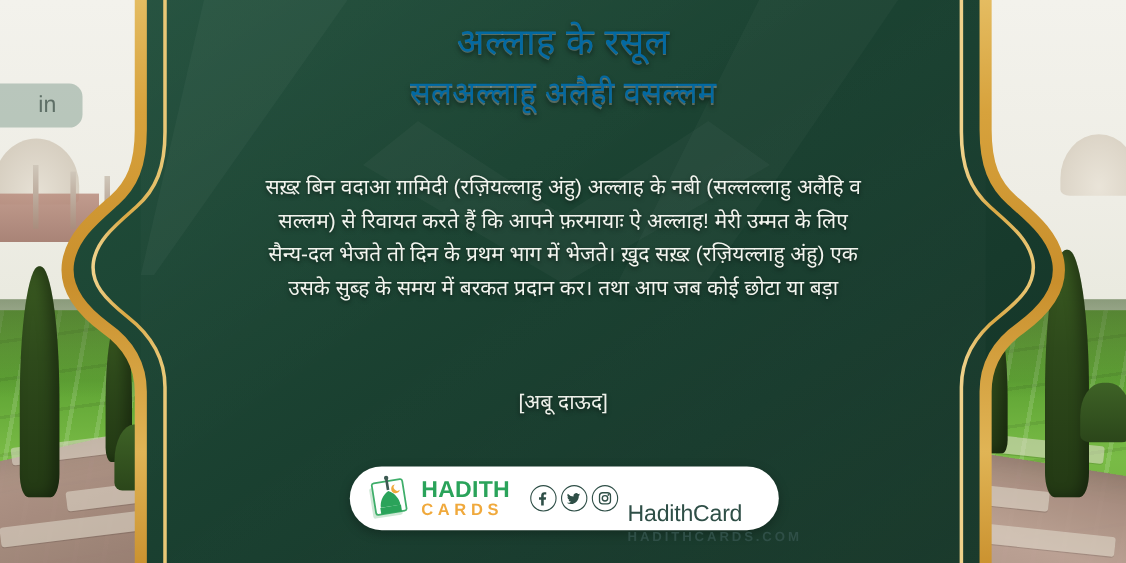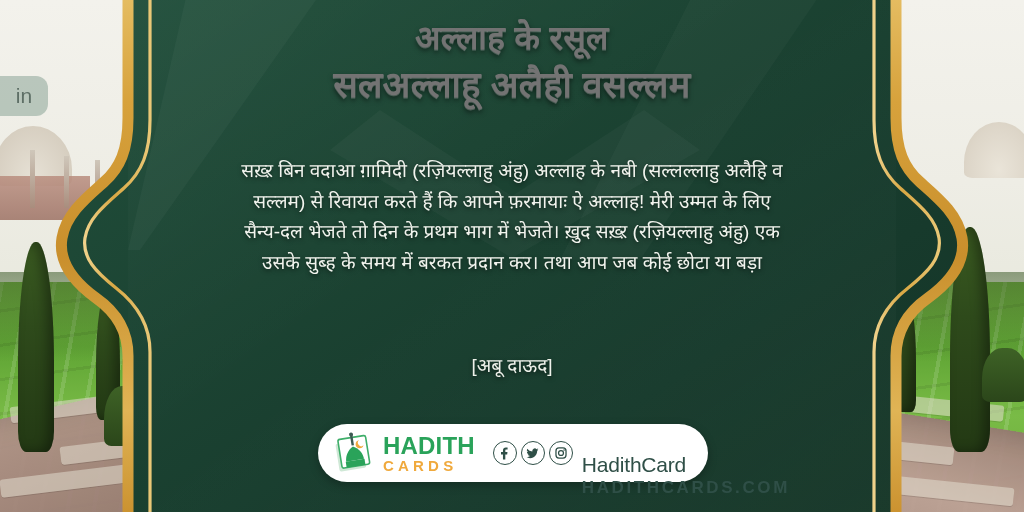--- a/index.html
+++ b/index.html
@@ -56,59 +56,59 @@
        border-radius:44% 44% 18% 18%/56% 56% 12% 12%;}
 
   
   .frame-wrap{position:absolute;inset:0;}
   .frame-svg{position:absolute;left:0;top:0;width:1024px;height:512px;}
 
   
   .content{position:absolute;left:150px;top:0;width:724px;height:512px;
            text-align:center;}
   .title{position:absolute;left:0;right:0;top:14px;
-         color:#737373;font-size:36px;line-height:47px;font-weight:700;
+         color:#0369a1;font-size:36px;line-height:47px;font-weight:400;
          letter-spacing:.3px;
          text-shadow:0 3px 5px rgba(0,0,0,.55),0 1px 0 rgba(255,255,255,.35);}
   .title .l1{display:block;font-size:33px;}
-  .title .l2{display:block;font-size:36px;}
+  .title .l2{display:block;font-size:28px;}
   .said{position:absolute;left:0;right:0;top:118px;
         color:#bcd6bb;font-size:25px;font-weight:400;
         text-shadow:0 2px 4px rgba(0,0,0,.45);}
   .body{position:absolute;left:12px;right:12px;top:156px;
         color:#f2f4ee;font-size:19px;line-height:30.5px;
         text-shadow:0 2px 4px rgba(0,0,0,.5);}
   .body p{margin:0;}
   .ref{position:absolute;left:0;right:0;top:352px;
        color:#eef1ea;font-size:19px;
        text-shadow:0 2px 4px rgba(0,0,0,.5);}
 
   
   .footer{position:absolute;left:318px;top:424px;width:390px;height:58px;
           background:#ffffff;border-radius:29px;
           box-shadow:0 3px 10px rgba(0,0,0,.28);
           display:flex;align-items:center;}
   .brandmark{display:flex;align-items:center;margin-left:16px;}
   .logo-ic{width:44px;height:42px;position:relative;flex:0 0 auto;}
   .wordmark{margin-left:5px;line-height:1;}
-  .wm-top{font-size:24px;font-weight:700;color:#2aa35a;letter-spacing:.2px;}
+  .wm-top{font-size:21px;font-weight:700;color:#2aa35a;letter-spacing:.2px;}
   .wm-bot{font-size:15px;font-weight:700;color:#f0a93c;letter-spacing:4.2px;}
   .social{display:flex;align-items:center;margin-left:18px;gap:4px;}
   .sic{width:22px;height:22px;border-radius:50%;border:1.8px solid #2f4f47;
        display:flex;align-items:center;justify-content:center;color:#2f4f47;}
   .sitebox{margin-left:9px;line-height:1;}
   .site-top{font-size:21px;color:#2f4f47;font-weight:400;letter-spacing:-.2px;margin-top:44px;}
-  .site-bot{font-size:17px;color:#2f4f47;font-weight:700;letter-spacing:2.6px;
+  .site-bot{font-size:12px;color:#2f4f47;font-weight:700;letter-spacing:2.6px;
             margin-top:4px;}
 
   
-  .lin{position:absolute;left:0px;top:76px;width:48px;height:40px;
+  .lin{position:absolute;left:0px;top:76px;width:64px;height:40px;
        background:rgba(150,172,160,.62);border-radius:0 12px 12px 0;
        display:flex;align-items:center;justify-content:center;
-       color:#5e6f66;font-size:21px;font-weight:500;}
+       color:#5e6f66;font-size:21px;font-weight:500;padding-left:11px;}
 </style>
 </head>
 <body>
 
 <div class="canvas">
 
   <div class="photo">
     <div class="sky"></div>
     <div class="dome-far"></div>
     <div class="dome-base"></div>

